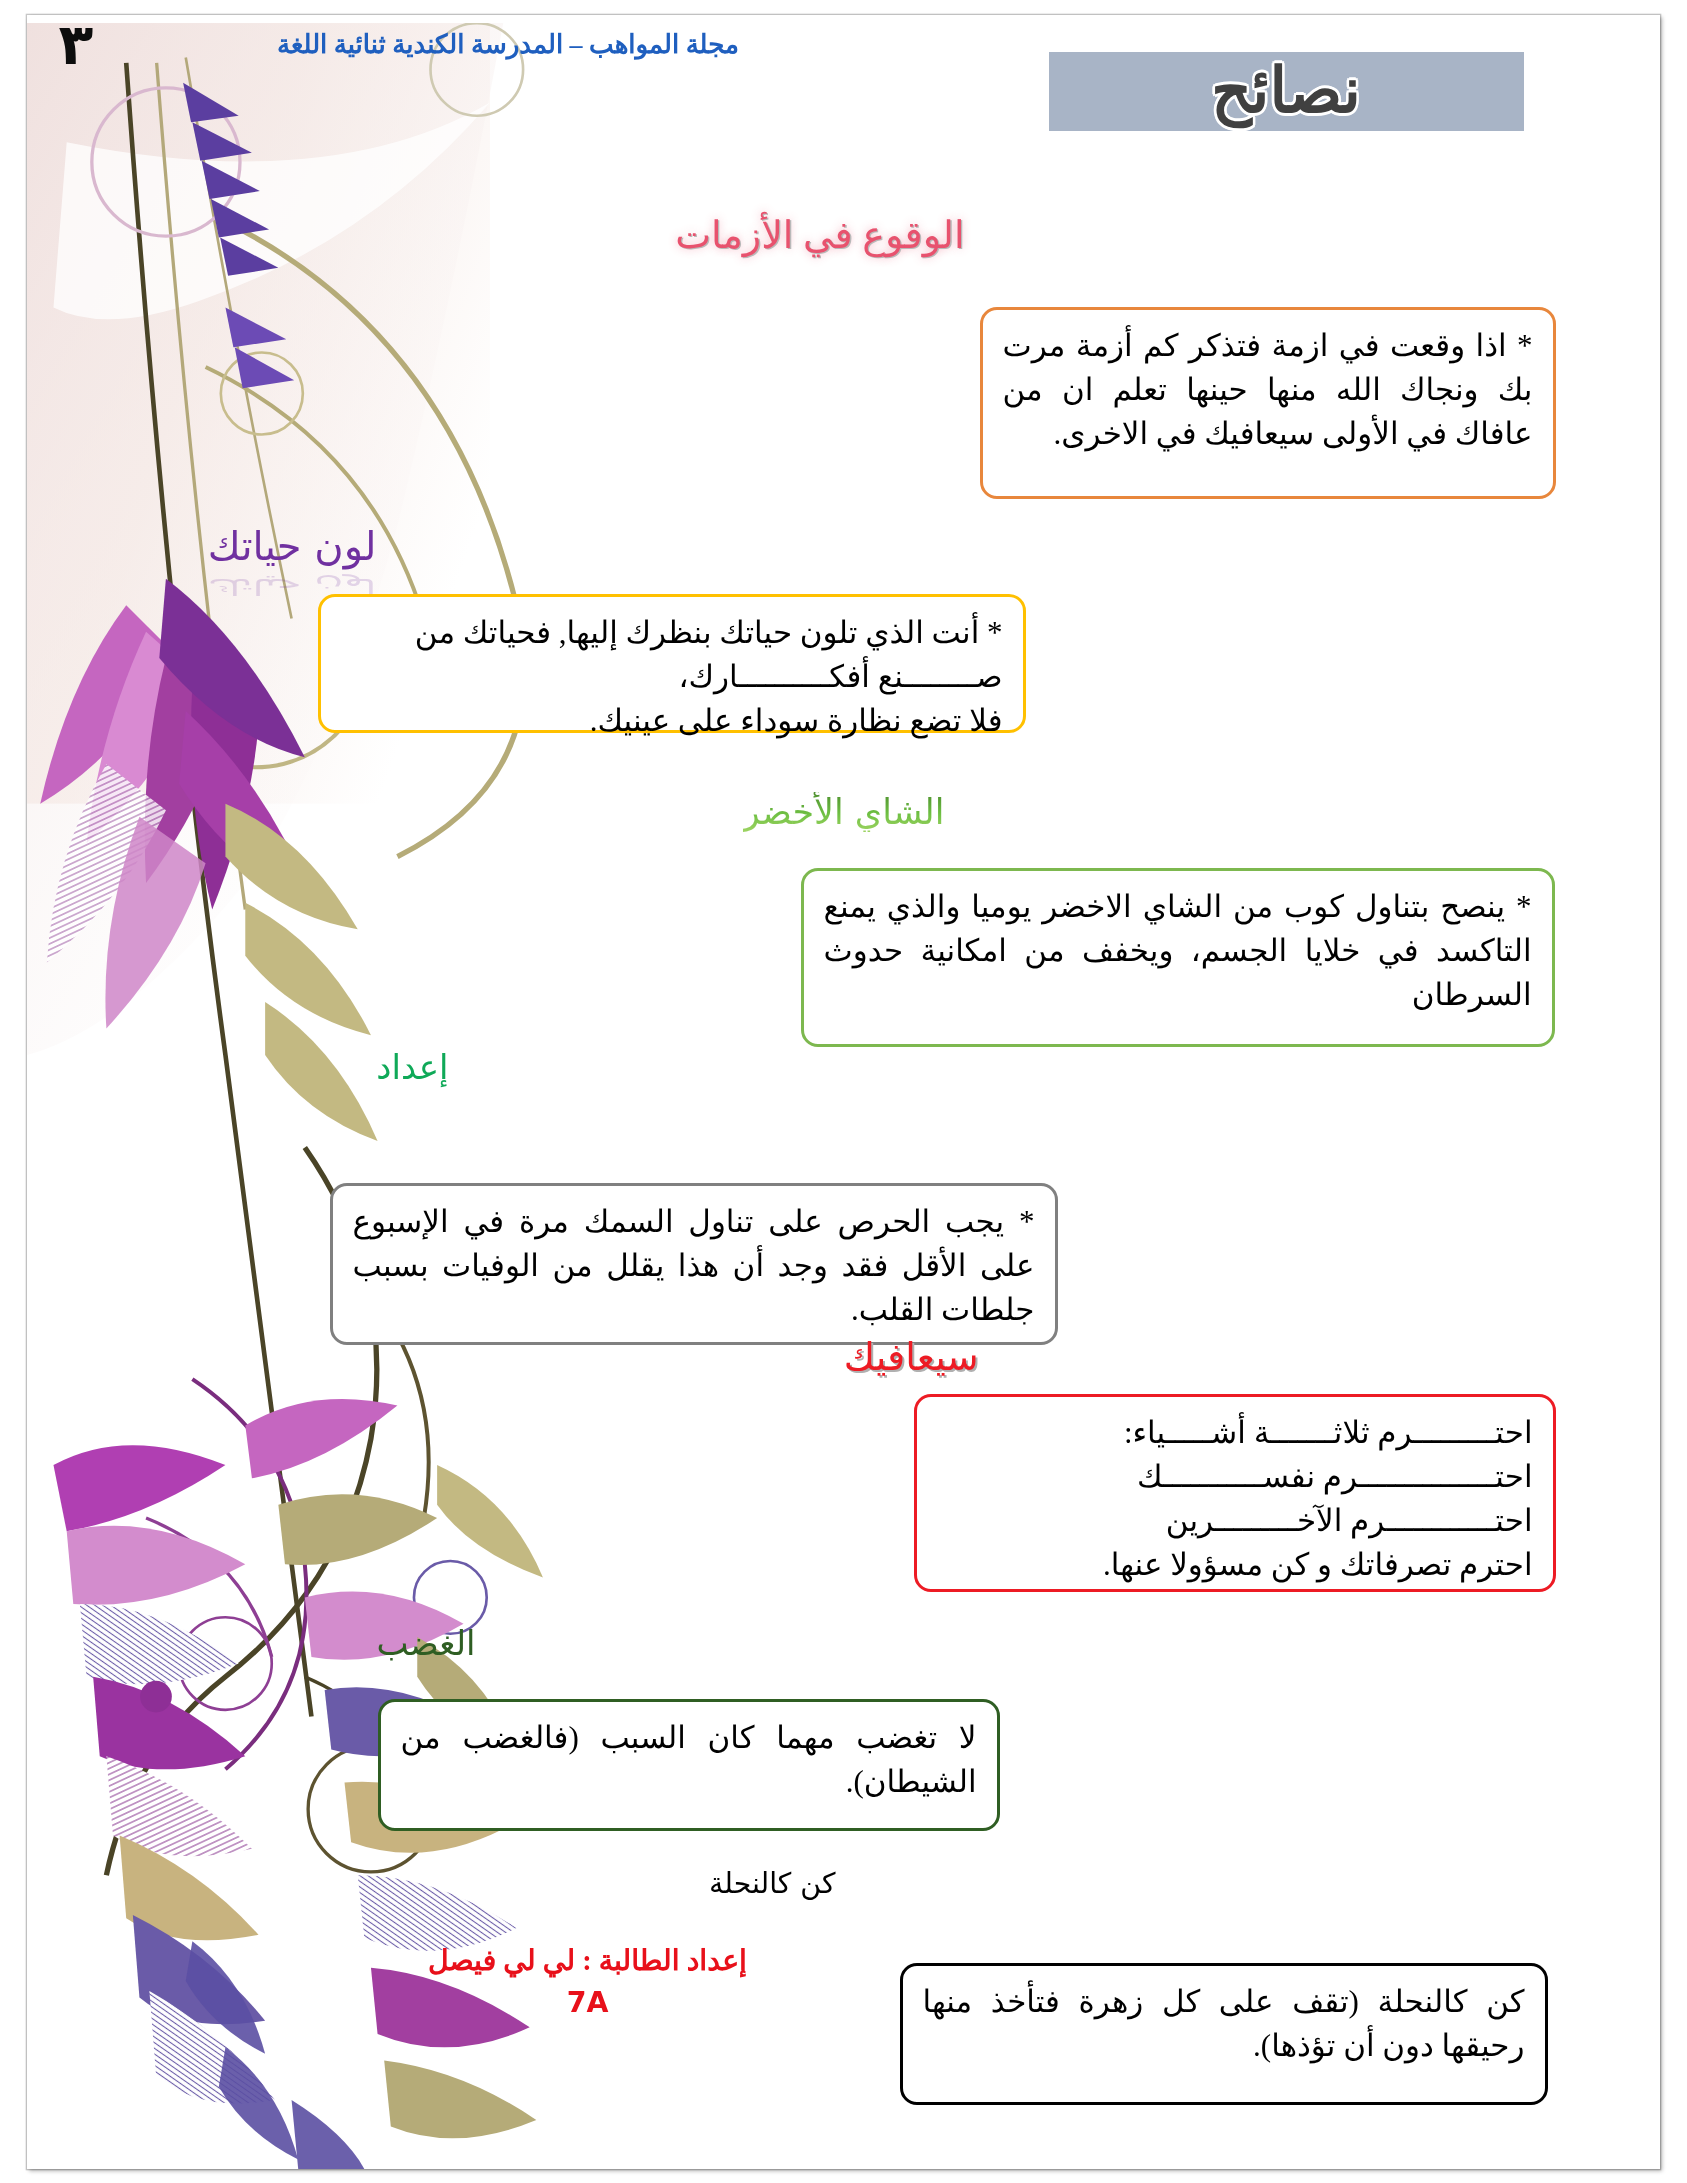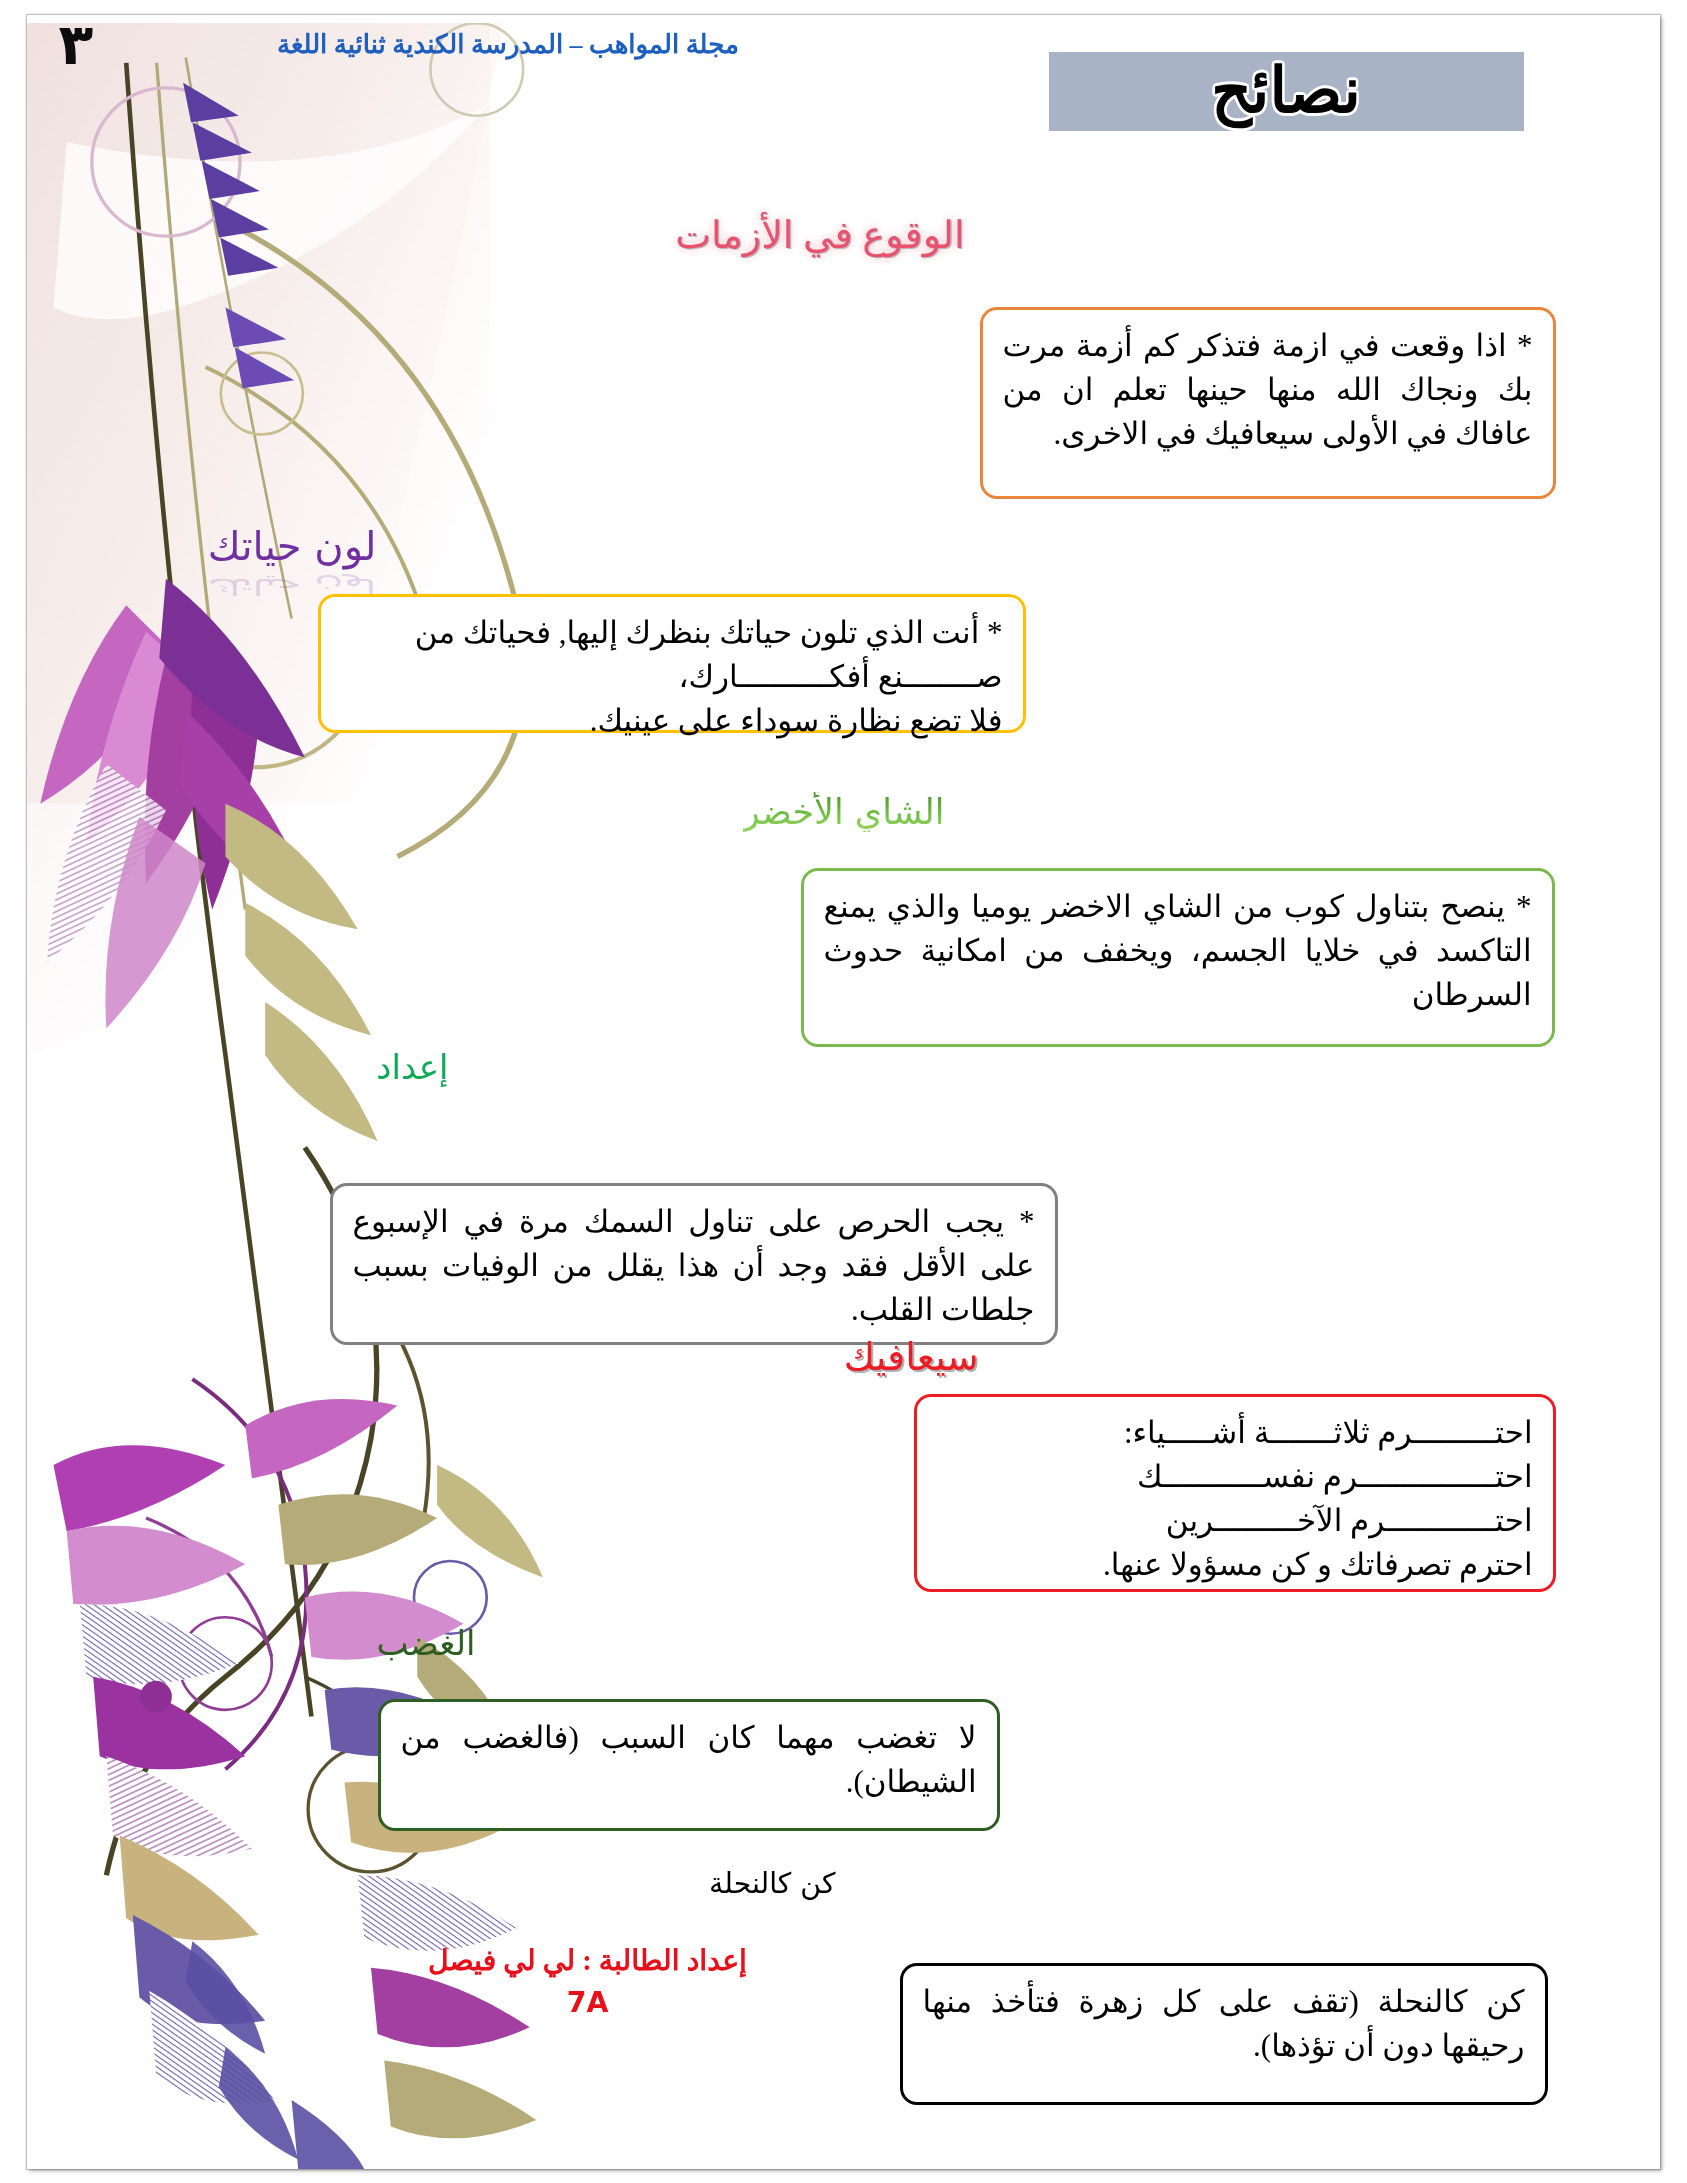--- a/index.html
+++ b/index.html
@@ -25,21 +25,21 @@
            font-family:"DejaVu Sans","Liberation Sans",sans-serif;}
   #hdr-title{position:absolute;right:715px;top:14.6px;width:873px;text-align:center;
              font-size:26px;font-weight:700;color:#1F5FBF;
              font-family:"Liberation Serif","DejaVu Serif",serif;
              letter-spacing:0.3px;}
 
   
   #banner{position:absolute;left:1022px;top:37px;width:475px;height:79px;
           background:#A8B4C6;}
   #banner span{display:block;text-align:center;line-height:79px;
-               font-size:63px;font-weight:700;color:#000000;
+               font-size:63px;font-weight:700;color:#404040;
                font-family:"Liberation Serif","DejaVu Serif",serif;
                text-shadow:
                   2.6px 0 0 #fff,-2.6px 0 0 #fff,0 2.6px 0 #fff,0 -2.6px 0 #fff,
                   2px 2px 0 #fff,-2px 2px 0 #fff,2px -2px 0 #fff,-2px -2px 0 #fff;}
 
   
   .sec-head{position:absolute;font-weight:400;white-space:nowrap;
             font-family:"Liberation Serif","DejaVu Serif",serif;}
 
   .h-crisis{right:695px;top:198px;font-size:38px;color:#E8526E;

